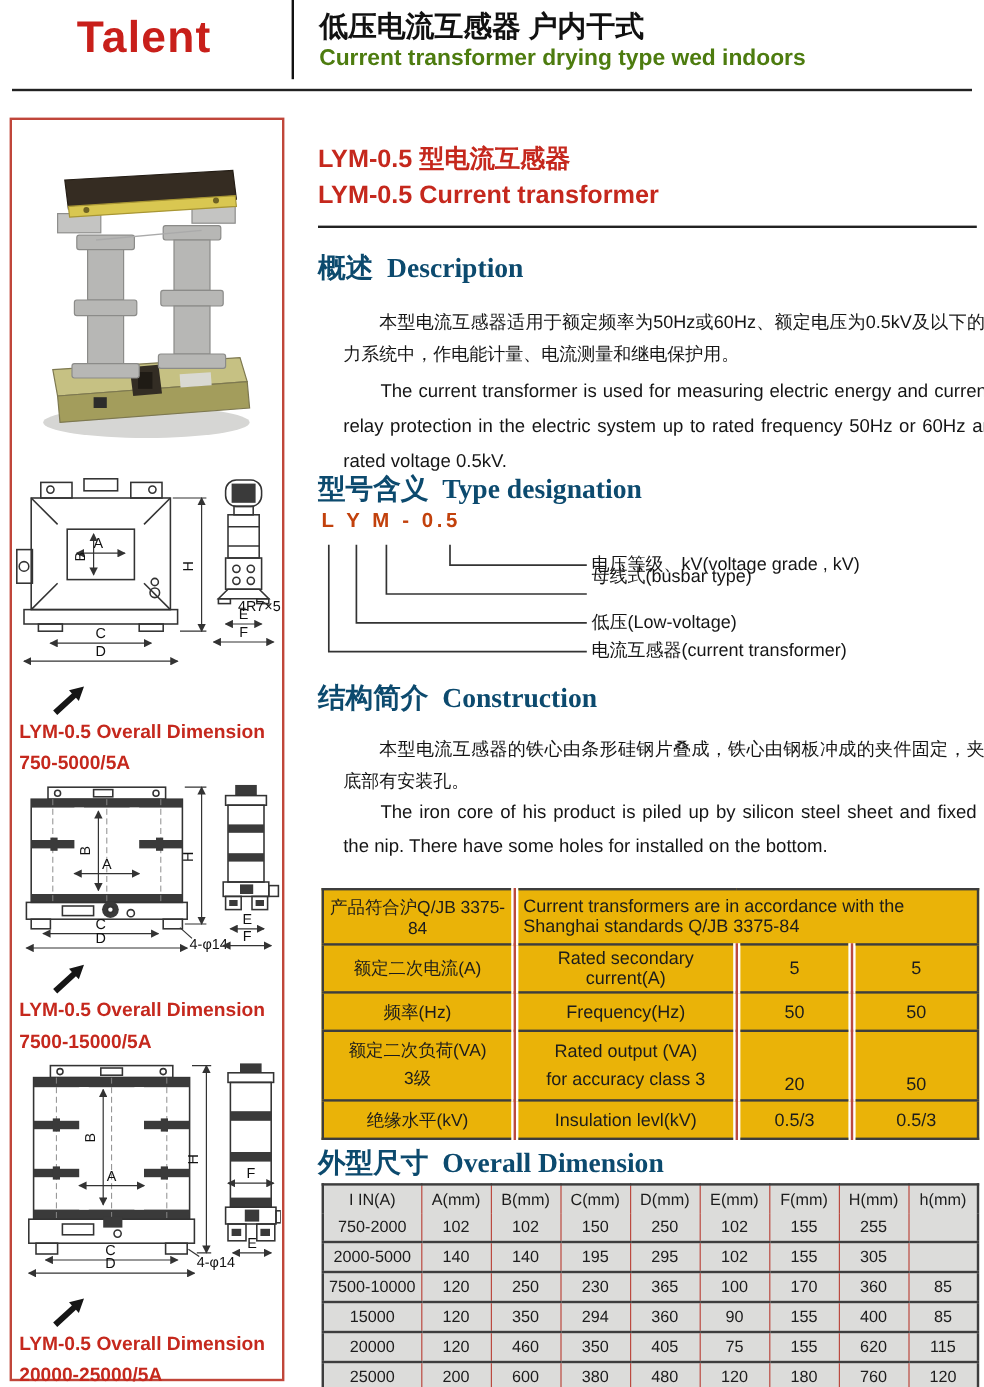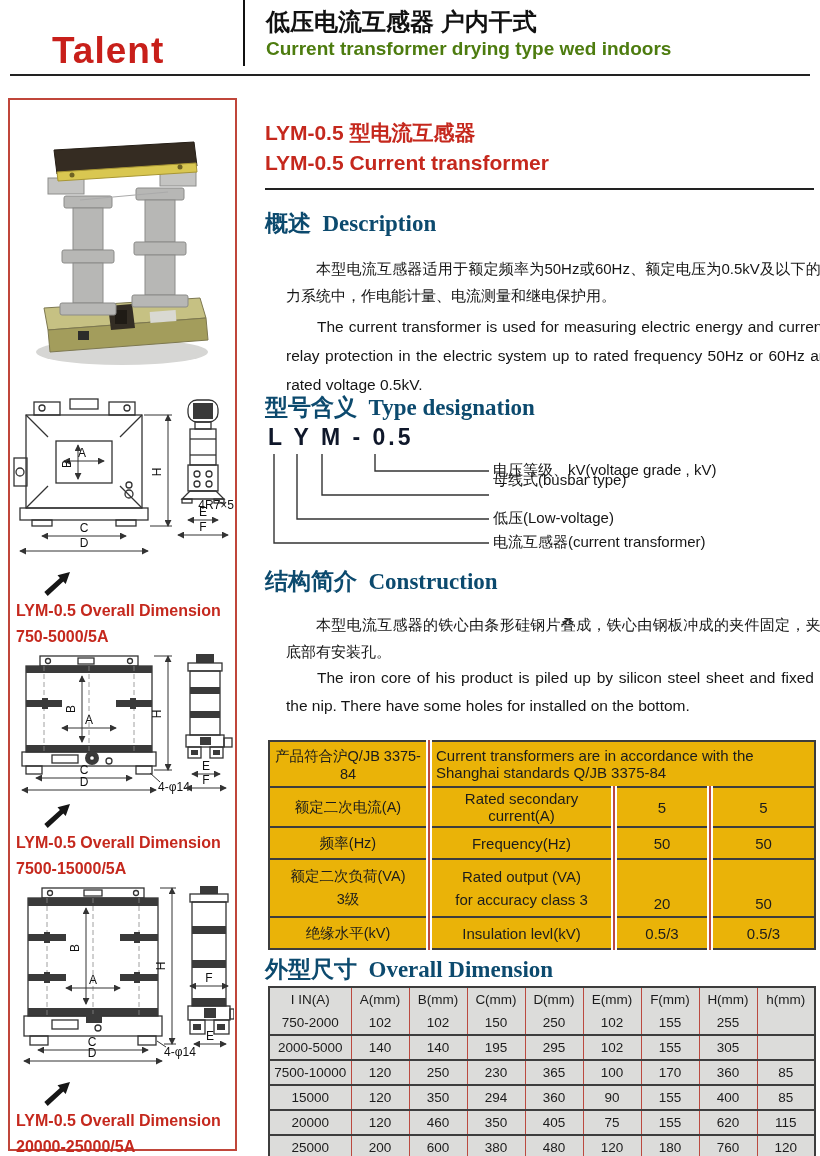--- a/index.html
+++ b/index.html
@@ -1,38 +1,38 @@
 <!DOCTYPE html>
 <html><head>
 <meta charset="utf-8">
 <style>
   html,body{margin:0;padding:0;background:#fff;}
   .page{position:relative;width:820px;height:1156px;background:#fff;overflow:hidden;
         font-family:"Liberation Sans","DejaVu Sans",sans-serif;color:#1a1a1a;}
   
-  .logo{position:absolute;left:52px;top:10px;font-size:37px;font-weight:bold;color:#c81f1a;letter-spacing:1px;margin-top:20px;}
+  .logo{position:absolute;left:64px;top:10px;font-size:37px;font-weight:bold;color:#c81f1a;letter-spacing:1px;}
   .hdr-divider{position:absolute;left:243px;top:0;width:2px;height:66px;background:#111;}
   .ht-cn{position:absolute;left:266px;top:6px;font-size:24px;font-weight:bold;color:#111;}
   .ht-en{position:absolute;left:266px;top:38px;font-size:19px;font-weight:bold;color:#4d7c0f;}
   .hr1{position:absolute;left:10px;top:74px;width:800px;height:2px;background:#222;}
   
   .panel{position:absolute;left:8px;top:98px;width:229px;height:1053px;border:2px solid #c0463a;box-sizing:border-box;background:#fff;}
   .panel .abs{position:absolute;}
   .cap{position:absolute;left:6px;font-size:16px;font-weight:bold;color:#c5281d;line-height:26px;white-space:nowrap;}
   .arrow-ico{position:absolute;width:30px;height:28px;}
   
   .prod-title{position:absolute;left:265px;top:106px;font-size:21px;font-weight:bold;color:#c5281d;line-height:30px;margin-top:12px;}
   .hr2{position:absolute;left:265px;top:188px;width:549px;height:2px;background:#222;}
   .sec{position:absolute;left:265px;font-size:23px;font-weight:bold;color:#0c4a6e;white-space:pre;font-family:Liberation Serif, serif;}
   .para{position:absolute;left:265px;width:550px;text-align:justify;text-indent:2em;color:#151515;margin-left:21px;}
   #desc-cn{top:240px;font-size:15px;line-height:27px;}
   #desc-en{top:296px;font-size:15.5px;line-height:29px;}
   #constr-cn{top:596px;font-size:15px;line-height:27px;}
   #constr-en{top:648px;font-size:15.5px;line-height:28px;}
-  .code{position:absolute;left:268px;top:424px;font-size:23px;font-weight:bold;letter-spacing:3px;color:#0f172a;}
+  .code{position:absolute;left:268px;top:424px;font-size:17px;font-weight:bold;letter-spacing:3px;color:#c2410c;}
   .diagram{position:absolute;left:265px;top:452px;width:550px;height:100px;}
   .diagram svg{position:absolute;left:0;top:0;overflow:visible;}
   .dlabel{position:absolute;left:228px;font-size:15px;white-space:nowrap;color:#151515;}
   
   table{border-collapse:collapse;table-layout:fixed;}
   .ttable{position:absolute;left:268px;top:740px;width:546px;background:#eab308;border:2px solid #3d3d3d;}
   .ttable td{border-bottom:2px solid #3d3d3d;text-align:center;vertical-align:middle;padding:2px 4px;font-size:14.5px;height:26px;color:#1c1c1c;}
   .ttable tr.tr1 td{height:40px;}
   .ttable tr.tr5 td{height:50px;}
   .ttable tr:last-child td{border-bottom:none;}

